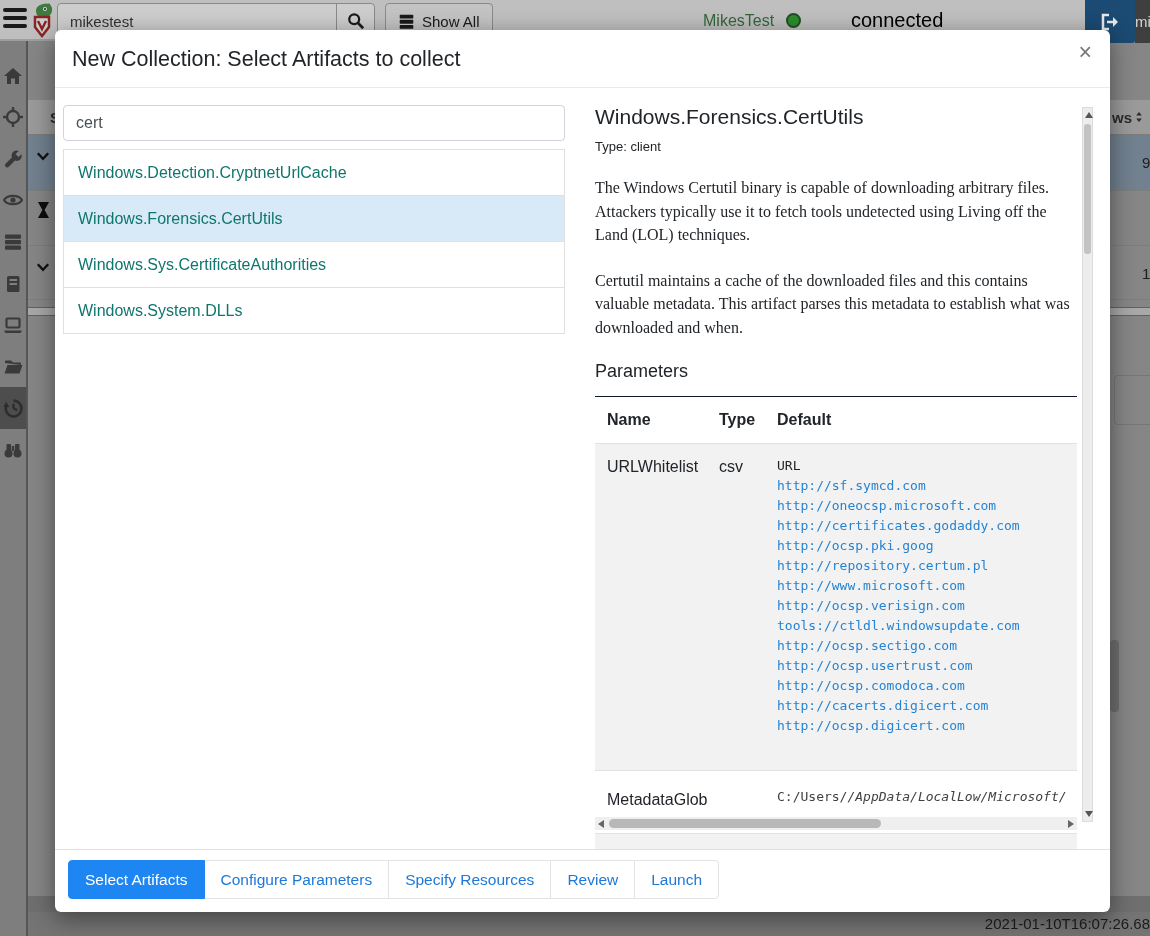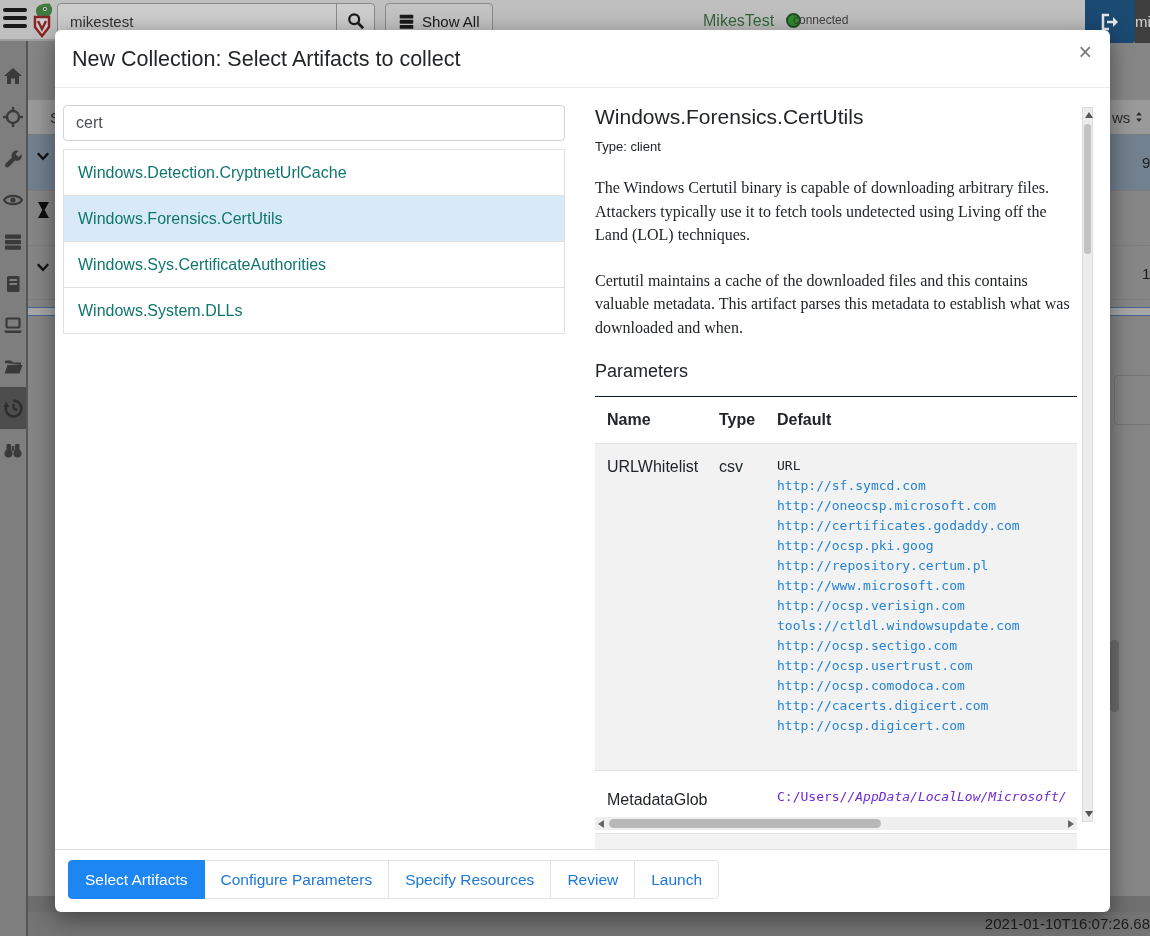--- a/index.html
+++ b/index.html
@@ -12,31 +12,31 @@
   .topbar { left:0; top:0; width:1150px; height:41px; background:#bfbfbf; border-bottom:2px solid #9e9e9e; z-index:1; }
   .hamburger { left:3px; top:8px; width:24px; height:25px; }
   .hamburger span { display:block; height:4px; background:#1a1a1a; border-radius:2px; margin-bottom:4px; }
   .logo { left:29px; top:1px; }
   .search-group { left:57px; top:3px; width:318px; height:36px; background:#cdcdcd; border:1px solid #8a8a8a; border-radius:4px; display:flex; }
   .search-group input { flex:1; background:transparent; border:none; outline:none; font-size:15px; color:#333; padding:0 12px; font-family:"Liberation Sans",sans-serif; }
   .search-btn { width:38px; border-left:1px solid #8a8a8a; display:flex; align-items:center; justify-content:center; }
   .showall-btn { left:385px; top:3px; height:36px; background:#c3c3c3; border:1px solid #8a8a8a; border-radius:4px; display:flex; align-items:center; gap:7px; padding:0 12px; font-size:15px; color:#1a1a1a; }
   .client-name { left:703px; top:0; height:41px; line-height:41px; font-size:16px; color:#34673a; }
   .status-dot { left:786px; top:13px; width:15px; height:15px; border-radius:50%; background:#2c8c2c; border:2px solid #234d23; }
-  .status-label { left:793px; top:0; height:41px; line-height:41px; font-size:12px; color:#404040; }
+  .status-label { left:851px; top:0; height:41px; line-height:41px; font-size:20px; color:#000000; }
   .logout-btn { left:1085px; top:0; width:50px; height:43px; background:#1b4a73; display:flex; align-items:center; justify-content:center; border-radius:0 0 3px 3px; }
   .user-seg { left:1135px; top:0; width:15px; height:43px; background:#3f3f3f; color:#d5d5d5; font-size:15px; line-height:43px; overflow:hidden; }
 
   .sidebar { left:0; top:41px; width:28px; height:895px; background:#7e7e7e; border-right:2px solid #565656; z-index:1; }
   .side-item { position:absolute; left:0; width:26px; height:38px; display:flex; align-items:center; justify-content:center; }
   .side-item.active { background:#4d4d4d; height:42px; }
 
   .bg-strip-left  { left:28px; top:41px; width:27px; height:871px; background:#868686; }
   .bg-strip-right { left:1110px; top:41px; width:40px; height:871px; background:#868686; }
-  .bg-head { position:absolute; top:59px; height:35px; background:#9a9a9a; border-bottom:1px solid #7c7c7c; width:100%; font-size:15px; font-weight:normal; color:#2b2b2b; line-height:35px; }
+  .bg-head { position:absolute; top:59px; height:35px; background:#9a9a9a; border-bottom:1px solid #7c7c7c; width:100%; font-size:15px; font-weight:bold; color:#2b2b2b; line-height:35px; }
   .bg-row { position:absolute; width:100%; height:55px; }
   .bg-row.hl { background:#72818f; }
   .bg-row.plain { border-top:1px solid #7d7d7d; }
   .bg-blue-strip { position:absolute; top:266px; height:9px; width:100%; background:#a8a8a8; border-top:1px solid #49648f; border-bottom:1px solid #49648f; }
   .bg-card { position:absolute; left:4px; top:334px; width:44px; height:50px; border:1px solid #767676; border-radius:4px; }
   .bg-vscroll { position:absolute; left:0; top:599px; width:9px; height:72px; background:#6f6f6f; border-radius:4px; }
   .bg-val { position:absolute; left:32px; font-size:15px; color:#1d1d1d; line-height:55px; }
   .bg-bottom { left:28px; top:912px; width:1122px; height:24px; background:#747474; text-align:right; font-size:15px; color:#1c1c1c; line-height:23px; z-index:1; }
 
   
@@ -61,21 +61,21 @@
   .ptable { margin-top:14px; width:482px; border-top:1px solid #0f172a; }
   .prow { display:flex; border-bottom:1px solid #dee2e6; }
   .prow.head { font-weight:bold; }
   .prow.stripe { background:#f2f2f2; }
   .pc-name { width:120px; padding:14px 6px 14px 12px; font-size:16px; color:#212529; flex:none; }
   .pc-type { width:60px; padding:14px 4px; font-size:16px; color:#212529; flex:none; }
   .pc-def  { flex:1; padding:12px 4px 12px 2px; font-size:13px; color:#212529; overflow:hidden; }
   .mono { font-family:"DejaVu Sans Mono", monospace; }
   .url-line { font-size:13px; line-height:20px; color:#2583d3; white-space:nowrap; }
   .def-label { font-size:13px; line-height:20px; color:#212529; }
-  .glob-val { font-size:13px; white-space:nowrap; color:#6d28d9; }
+  .glob-val { font-size:13px; white-space:nowrap; color:#404040; }
   .glob-val em { font-style:italic; }
   .row-clip { height:20px; overflow:hidden; }
   .pc-pad-big { padding-bottom:34px; }
 
   
   .vscroll { position:absolute; right:0; top:2px; width:11px; height:715px; background:#ededed; border:1px solid #dcdcdc; }
   .vthumb { position:absolute; left:1px; top:16px; width:7px; height:130px; background:#c3c3c3; border-radius:3px; }
   .sarrow { position:absolute; left:2px; width:0; height:0; }
   .sarrow.up { top:4px; border-left:4px solid transparent; border-right:4px solid transparent; border-bottom:6px solid #555; }
   .sarrow.down { bottom:4px; border-left:4px solid transparent; border-right:4px solid transparent; border-top:6px solid #555; }

